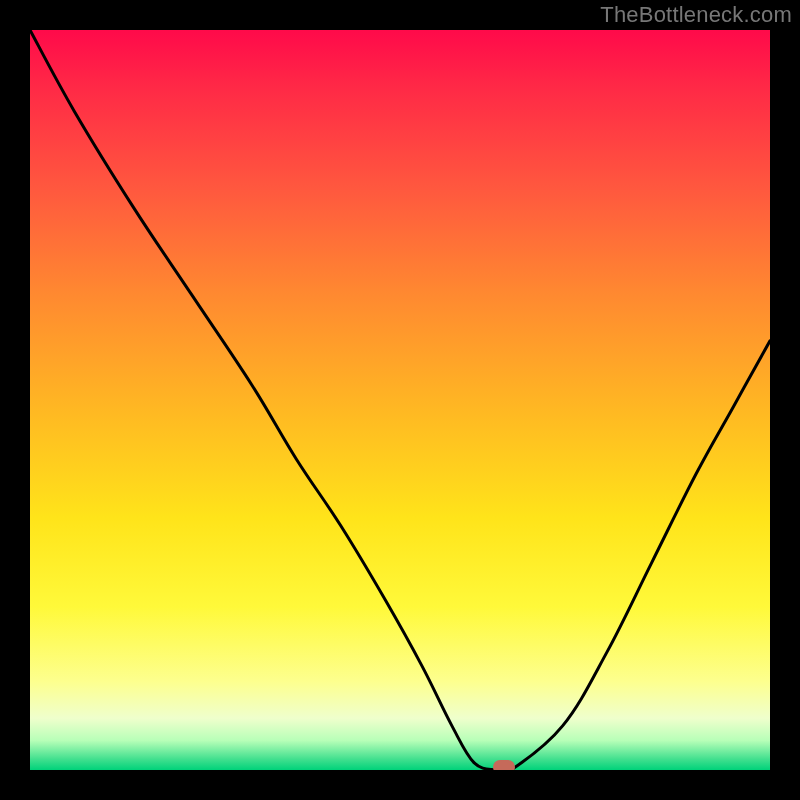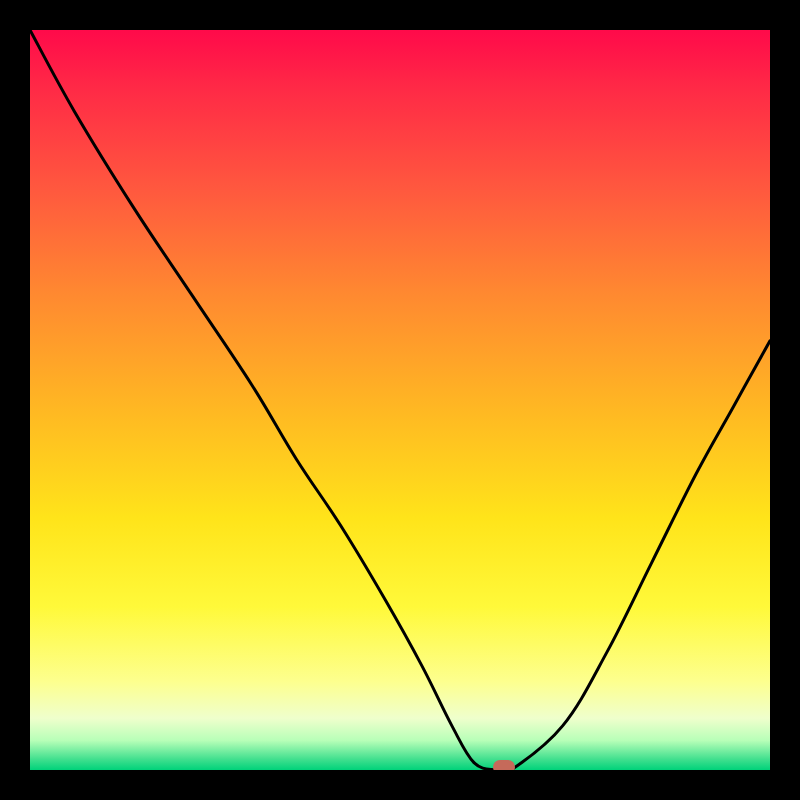--- a/index.html
+++ b/index.html
@@ -69,20 +69,21 @@
     border-radius: 7px;
     transform: translate(-50%, -50%);
     z-index: 5;
   }
 </style>
 </head>
 <body>
 
 <div class="frame">
 
+  <div class="watermark">TheBottleneck.com</div>
 
   <div class="plot-area">
     <div class="gradient"></div>
 
     <svg class="curve" width="740" height="740" viewBox="0 0 740 740">
       <path id="curve-path" fill="none" stroke-width="3" stroke="#000000" stroke-linecap="round" stroke-linejoin="round" d="M 0 0 C 7.991999999999999 14.651999999999996, 25.752 49.431999999999974, 44.4 81.39999999999998 C 63.048 113.36799999999998, 82.28800000000001 144.3, 103.60000000000001 177.60000000000002 C 124.912 210.90000000000003, 141.488 234.432, 162.8 266.4 C 184.11200000000002 298.368, 203.352 325.89599999999996, 222 355.2 C 240.648 384.504, 250.41599999999997 403.892, 266.4 429.2 C 282.38399999999996 454.508, 294.81600000000003 470.49199999999996, 310.8 495.79999999999995 C 326.784 521.108, 340.548 544.492, 355.2 569.8 C 369.852 595.108, 380.21200000000005 613.756, 392.20000000000005 636.4 C 404.18800000000005 659.044, 412.47599999999994 678.284, 421.79999999999995 695.6 C 431.12399999999997 712.916, 436.008 724.6080000000001, 444 732.6 C 451.992 740.592, 459.53999999999996 738.668, 466.2 740 C 472.86 741.332, 469.012 747.992, 481 740 C 492.988 732.008, 515.4839999999999 716.912, 532.8 695.6 C 550.116 674.288, 561.216 650.904, 577.2 621.6 C 593.1840000000001 592.296, 605.616 564.7679999999999, 621.6 532.8 C 637.5840000000001 500.83199999999994, 651.348 471.972, 666 444 C 680.652 416.028, 689.68 401.37600000000003, 703 377.40000000000003 C 716.32 353.42400000000004, 733.34 322.788, 740 310.8"></path>
     </svg>
 
     <div id="marker" class="marker" style="left: 473.6px; top: 737px; background: rgb(197, 106, 90);"></div>
   </div>

